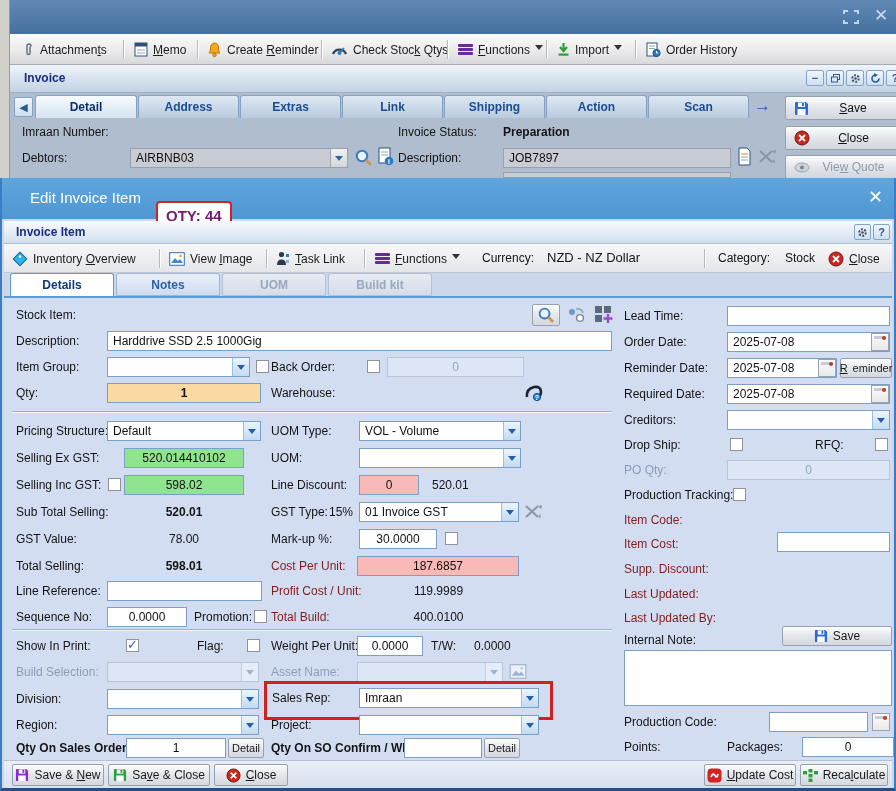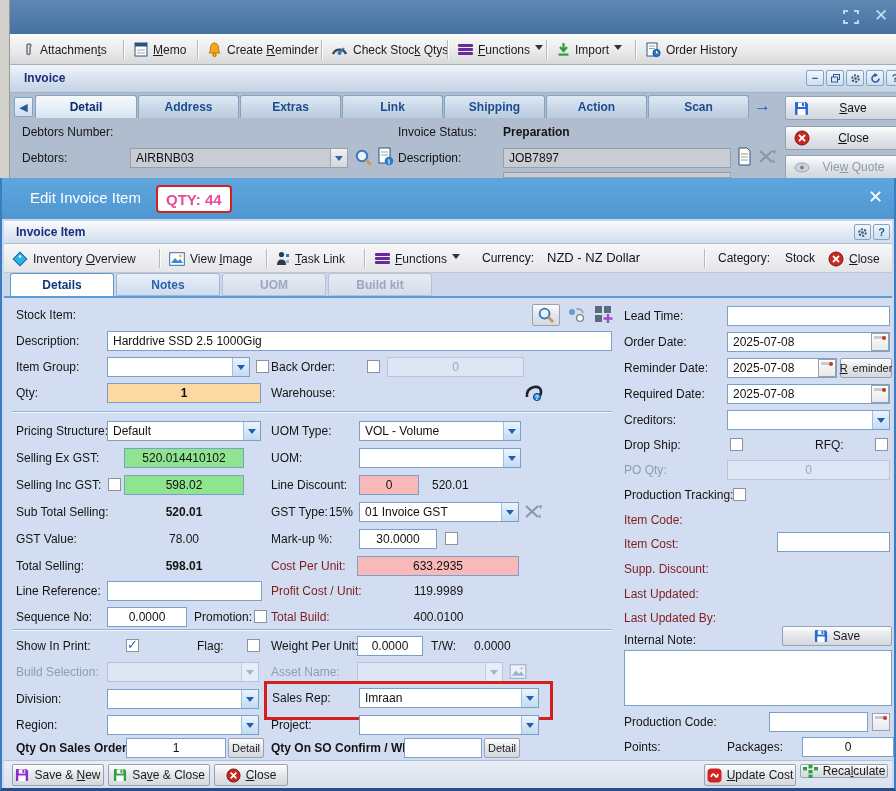--- a/index.html
+++ b/index.html
@@ -48,21 +48,21 @@
   .paneltitle{font-weight:bold;color:#1a2d7c;font-size:12px}
   .winbtn{position:absolute;width:18px;height:16px;background:linear-gradient(#f0f6fc,#cfdfef);border:1px solid #84a4c6;border-radius:2px;color:#2a5a96;font-size:11px;font-weight:bold;display:flex;align-items:center;justify-content:center;box-sizing:border-box}
   #invtabs{left:10px;top:93px;width:886px;height:85px;background:#afbdcf}
   .invtab{position:absolute;top:2px;height:23px;display:flex;align-items:center;justify-content:center;font-weight:bold;font-size:12px;color:#1b4c90;background:linear-gradient(#dde8f3,#b9cbde);border:1px solid #87a2c0;border-bottom:none;border-radius:3px 3px 0 0;box-sizing:border-box}
   .invtab.active{background:linear-gradient(#f6fafd,#d6e4f1);color:#0c2f6e}
   .sidebtn{position:absolute;left:775px;width:113px;height:24px;display:flex;align-items:center;background:linear-gradient(#fdfdfd,#e2e6eb,#d2d7de);border:1px solid #93a0b0;border-radius:2px;box-sizing:border-box;font-size:12px}
   .sidebtn .cap{flex:1;text-align:center}
   
   #dlg{left:0;top:178px;width:896px;height:613px;background:#ccd7ec;border-left:2px solid #3c7cc2;border-right:2px solid #3c7cc2;border-bottom:3px solid #234e86;box-sizing:border-box}
   #dlghead{position:absolute;left:0;top:0;width:892px;height:41px;background:linear-gradient(#5fa6de,#4f97d2)}
-  #qtybadge{position:absolute;left:154px;top:7px;height:24px;padding:0 8px;background:#fff;border:2px solid #d42222;border-radius:4px;color:#ec4899;font-weight:bold;font-size:15px;display:flex;align-items:center}
+  #qtybadge{position:absolute;left:154px;top:23px;height:24px;padding:0 8px;background:#fff;border:2px solid #d42222;border-radius:4px;color:#701a75;font-weight:bold;font-size:15px;display:flex;align-items:center}
   #iihead{position:absolute;left:2px;top:43px;width:888px;height:23px;background:linear-gradient(#f8fafd,#d2deee);border-bottom:1px solid #aabfd8;box-sizing:border-box}
   #iitoolbar{position:absolute;left:2px;top:66px;width:888px;height:29px;background:linear-gradient(#f7f7f8,#e4e5e8);border-bottom:1px solid #c2c7cf;box-sizing:border-box}
   .dtab{position:absolute;top:95px;height:23px;display:flex;align-items:center;justify-content:center;font-weight:bold;font-size:12px;box-sizing:border-box;border-radius:3px 3px 0 0}
   .dtab.active{background:#fff;border:1px solid #5b9bd5;border-bottom:none;color:#0c3a7c}
   .dtab.idle{background:linear-gradient(#e8eff8,#cfdcEE);border:1px solid #9cb8d8;color:#2a62aa}
   .dtab.dis{background:linear-gradient(#e6ebf3,#d6dde9);border:1px solid #b4c2d4;color:#9aa8bc}
   #dlgbody{position:absolute;left:2px;top:118px;width:888px;height:464px;background:#d3ddf1;border-top:2px solid #5b9bd5;box-sizing:border-box}
   #dlgfoot{position:absolute;left:2px;top:582px;width:888px;height:28px;background:linear-gradient(#e9eef6,#d8e0ee);border-top:1px solid #b4c0d4;box-sizing:border-box}
   .redframe{position:absolute;border:3px solid #d41f1f}
   u{text-decoration:underline}
@@ -204,21 +204,21 @@
       <span class="cap"><u>C</u>lose</span>
     </div>
     <div class="sidebtn" style="top:62px;color:#8e9aa8">
       <svg style="margin-left:8px" width="16" height="11" viewBox="0 0 16 11">
           <ellipse cx="8" cy="5.5" rx="7" ry="4.5" fill="#cdd4dc" stroke="#9aa4b0"></ellipse>
           <circle cx="8" cy="5.5" r="2" fill="#7b8694"></circle>
         </svg>
       <span class="cap">Vie<u>w</u> Quote</span>
     </div>
 
-    <span class="lbl" style="left:12px;top:29px">Debtors Number:</span>
+    <span class="lbl" style="left:12px;top:29px">Imraan Number:</span>
     <span class="lbl" style="left:388px;top:29px">Invoice Status:</span>
     <span class="lbl b" style="left:493px;top:29px">Preparation</span>
 
     <span class="lbl" style="left:12px;top:55px">Debtors:</span>
     <div class="fld grey dd" style="left:120px;top:55px;width:218px">
       <span>AIRBNB03</span>
       <span class="dda greya"></span>
     </div>
     <svg class="ico" style="left:344px;top:55px" width="19" height="19" viewBox="0 0 19 19">
         <circle cx="8" cy="8" r="5.2" fill="#eaf2fa" stroke="#3a7ab8" stroke-width="2"></circle>
@@ -425,21 +425,21 @@
       <span class="lbl" style="left:267px;top:231px">Mark-up %:</span>
       <div class="fld center" style="left:355px;top:231px;width:78px">
         <span>30.0000</span>
       </div>
       <span class="chk" style="left:441px;top:234px"></span>
 
       <span class="lbl" style="left:12px;top:258px">Total Selling:</span>
       <span class="lbl b" style="left:120px;top:258px;width:120px;text-align:center">598.01</span>
       <span class="lbl red" style="left:267px;top:258px">Cost Per Unit:</span>
       <div class="fld pink center" style="left:353px;top:258px;width:162px">
-        <span>633.2935</span>
+        <span>187.6857</span>
       </div>
 
       <span class="lbl" style="left:12px;top:283px">Line Reference:</span>
       <div class="fld" style="left:103px;top:283px;width:155px">
         <span></span>
       </div>
       <span class="lbl red" style="left:267px;top:283px">Profit Cost / Unit:</span>
       <span class="lbl" style="left:397px;top:283px;width:75px;text-align:center">119.9989</span>
 
       <span class="lbl" style="left:12px;top:309px">Sequence No:</span>
@@ -621,21 +621,21 @@
           </svg>
         <span><u>C</u>lose</span>
       </span>
       <span class="btn" style="left:700px;top:3px;width:92px;height:22px">
         <svg width="15" height="15" viewBox="0 0 15 15">
             <rect x="0.5" y="0.5" width="14" height="14" rx="4" fill="#d42222"></rect>
             <path d="M4 9 Q6 4 8 7.5 Q10 11 11 6" stroke="#fff" stroke-width="1.7" fill="none"></path>
           </svg>
         <span><u>U</u>pdate Cost</span>
       </span>
-      <span class="btn" style="left:796px;top:3px;width:88px;height:14px">
+      <span class="btn" style="left:796px;top:3px;width:88px;height:22px">
         <svg width="15" height="13" viewBox="0 0 15 13">
             <rect x="0" y="2" width="4" height="3.4" fill="#2e9e3e"></rect>
             <rect x="5.5" y="0" width="4" height="3.4" fill="#2e9e3e"></rect>
             <rect x="5.5" y="5" width="4" height="3.4" fill="#2e9e3e"></rect>
             <rect x="5.5" y="9.6" width="4" height="3.4" fill="#2e9e3e"></rect>
             <rect x="11" y="2" width="4" height="3.4" fill="#2e9e3e"></rect>
           </svg>
         <span>Reca<u>l</u>culate</span>
       </span>
     </div>

